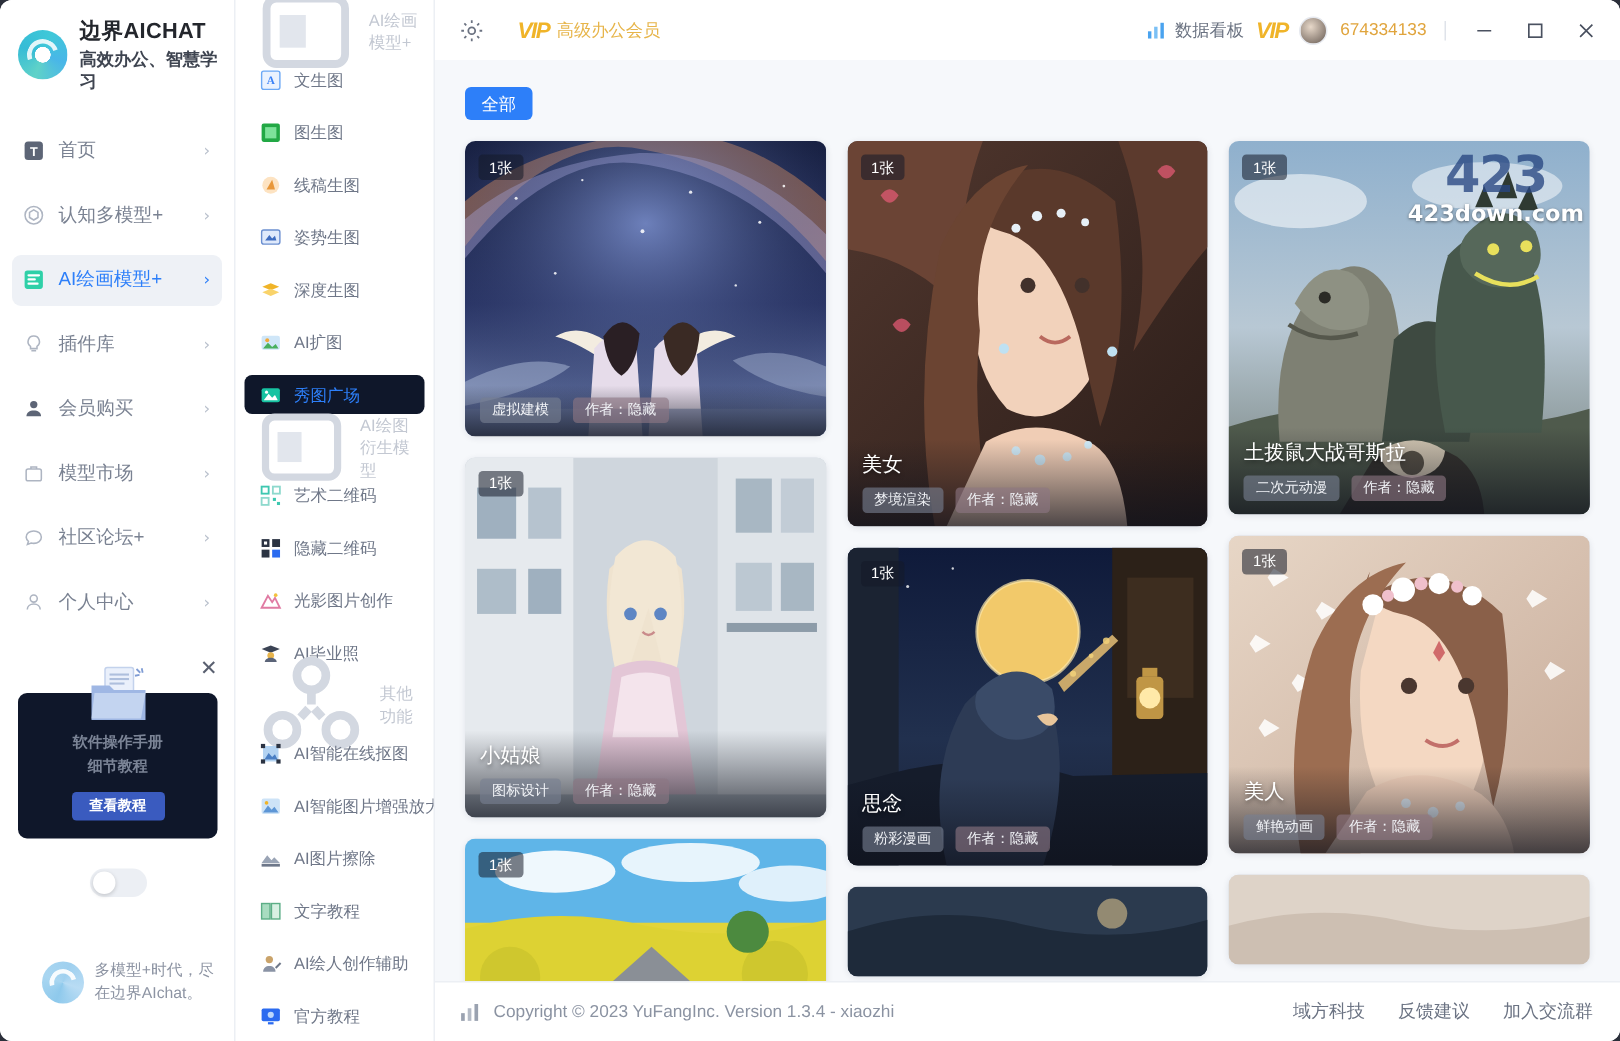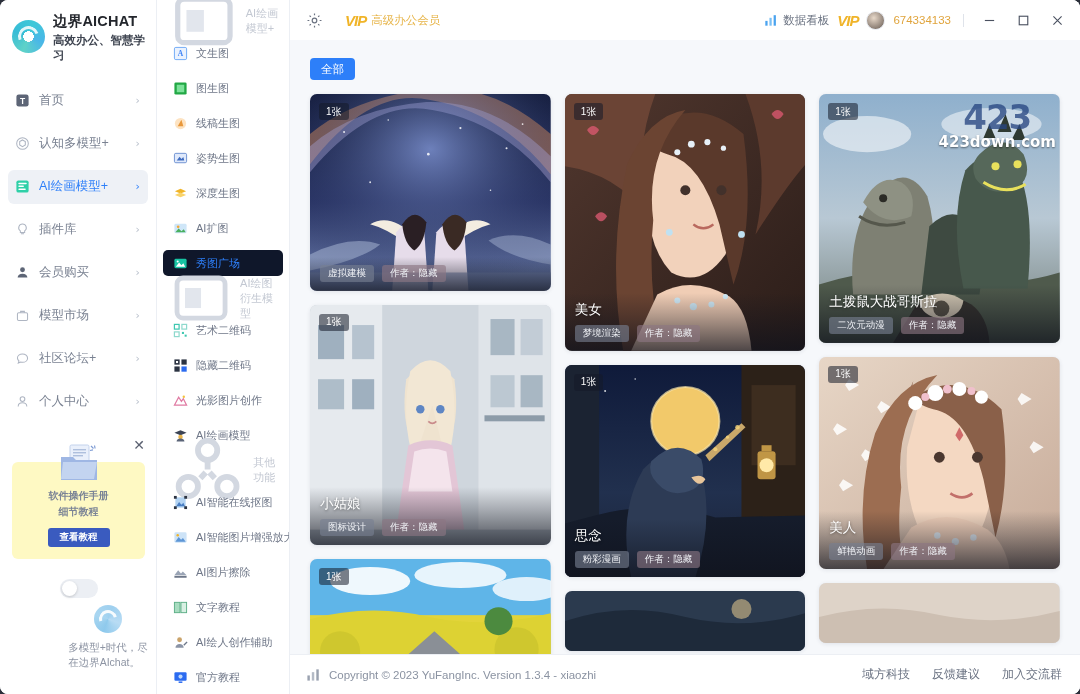--- a/index.html
+++ b/index.html
@@ -68,21 +68,21 @@
   .nav-arrow { font-size: 11px; color: #b9c0cc; font-family: "DejaVu Sans", sans-serif; }
   .nav-item.active .nav-arrow { color: #2d7ff9; }
 
   
   .promo-wrap { position: absolute; left: 0; bottom: 96px; width: 157px; padding: 0 12px; }
   .promo-close {
     position: absolute; right: 12px; top: -14px;
     font-size: 14px; color: #5a6070; cursor: pointer; line-height: 1;
   }
   .promo-card {
-    background: #fef9c3; border-radius: 6px;
+    background: #0f172a; border-radius: 6px;
     padding: 26px 8px 12px; text-align: center;
     position: relative; margin-top: 10px;
   }
   .promo-folder {
     position: absolute; left: 50%; top: -18px; transform: translateX(-50%);
     width: 44px; height: 40px;
   }
   .promo-line { font-size: 10px; color: #7b8496; line-height: 1.6; font-weight: bold; }
   .promo-btn {
     margin: 8px auto 0; width: 62px; height: 19px;
@@ -96,21 +96,21 @@
     width: 38px; height: 19px; border-radius: 10px;
     background: #eceff4; position: relative; cursor: pointer;
   }
   .toggle::after {
     content: ""; position: absolute; left: 2px; top: 2px;
     width: 15px; height: 15px; border-radius: 50%;
     background: #fff; box-shadow: 0 1px 3px rgba(0,0,0,.18);
   }
   .foot-brand {
     position: absolute; left: 0; bottom: 24px; width: 188px;
-    display: flex; align-items: center; gap: 7px; padding-left: 28px; flex-direction: column;
+    display: flex; align-items: center; gap: 7px; padding-left: 28px;
   }
   .foot-logo {
     width: 28px; height: 28px; flex: none; border-radius: 50%;
     background: conic-gradient(from 20deg, #9fd0ef, #b9dcf4, #8ec9ec, #a9d6f1, #9fd0ef);
     position: relative;
   }
   .foot-logo::after{
     content:""; position:absolute; inset:5px; border-radius:50%;
     border:3px solid rgba(255,255,255,.9);
     border-right-color:transparent; border-bottom-color:transparent; transform:rotate(30deg);
@@ -475,21 +475,21 @@
           <circle cx="11.5" cy="4" r="1.3" fill="#f3c13c"></circle>
         </svg>
       <span class="sub-label">光影图片创作</span>
     </div>
     <div class="sub-item">
       <svg class="sico" viewBox="0 0 16 16">
           <path d="M1.5 5 L8 2.4 L14.5 5 L8 7.6Z" fill="#3b4354"></path>
           <circle cx="8" cy="9.6" r="2.4" fill="#e8b44b"></circle>
           <path d="M3.8 14.3c0-2 1.9-3.1 4.2-3.1s4.2 1.1 4.2 3.1Z" fill="#5b6478"></path>
         </svg>
-      <span class="sub-label">AI绘画模型</span>
+      <span class="sub-label">AI毕业照</span>
     </div>
 
     <div class="sub-group">
       <svg class="sico" viewBox="0 0 16 16" fill="none" stroke="#d3d8e1" stroke-width="1.2">
           <circle cx="8" cy="4" r="2"></circle>
           <circle cx="4" cy="11.5" r="2"></circle>
           <circle cx="12" cy="11.5" r="2"></circle>
           <path d="M8 6v2M6.5 9.8 7.6 8.6M9.5 9.8 8.4 8.6"></path>
         </svg>
       <span class="sub-group-label">其他功能</span>

